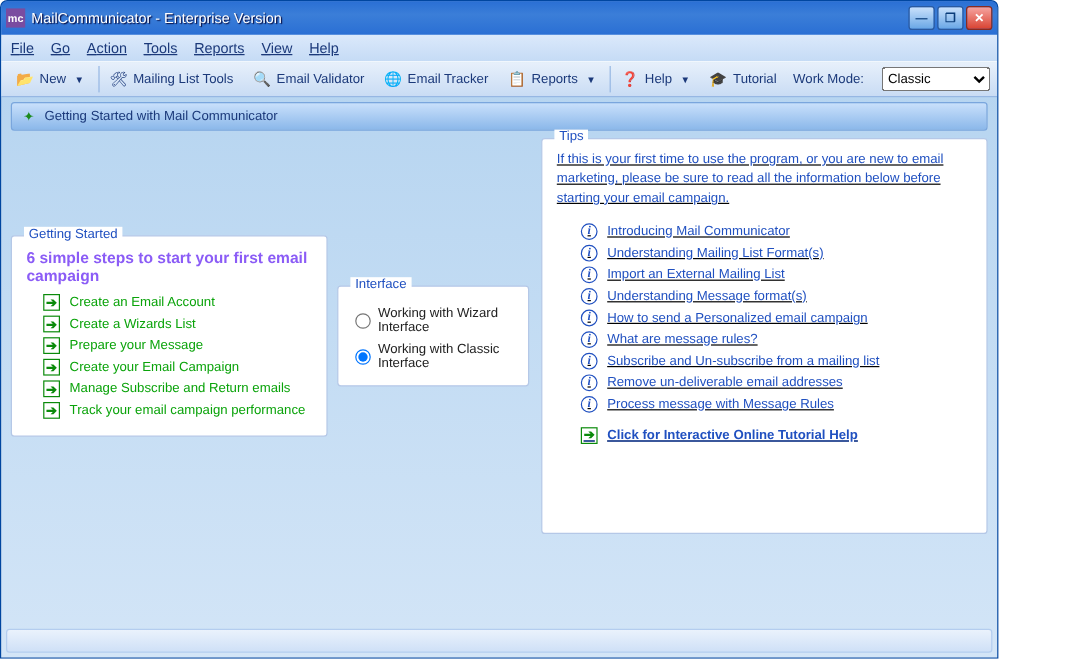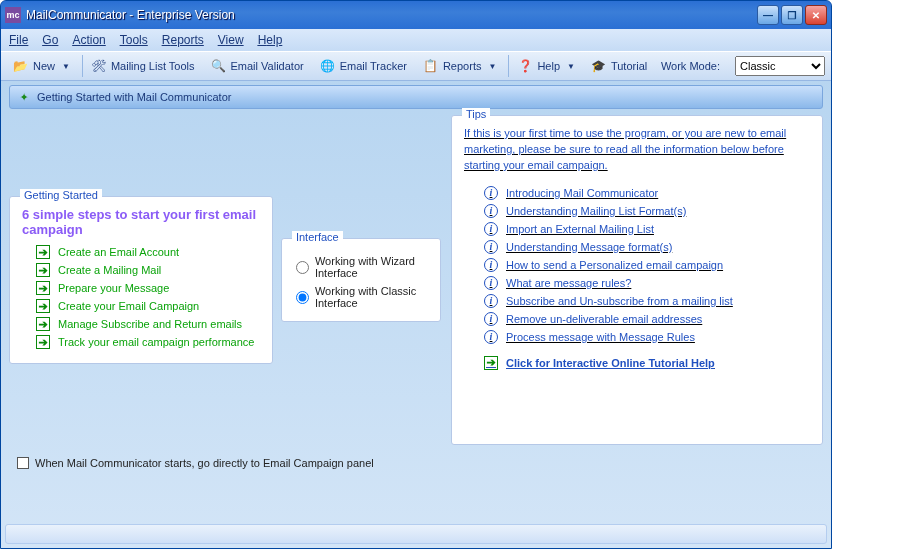--- a/index.html
+++ b/index.html
@@ -119,21 +119,21 @@
     <div class="col left">
       <div class="fieldset">
         <div class="legend">Getting Started</div>
         <div class="heading">6 simple steps to start your first email campaign</div>
         <div class="steplink">
             <span class="arrow-icon">➔</span>
             <span>Create an Email Account</span>
           </div>
         <div class="steplink">
             <span class="arrow-icon">➔</span>
-            <span>Create a Mailing Mail</span>
+            <span>Create a Wizards List</span>
           </div>
         <div class="steplink">
             <span class="arrow-icon">➔</span>
             <span>Prepare your Message</span>
           </div>
         <div class="steplink">
             <span class="arrow-icon">➔</span>
             <span>Create your Email Campaign</span>
           </div>
         <div class="steplink">
@@ -200,19 +200,15 @@
             <span>Process message with Message Rules</span>
           </div>
         <div class="tutorial-row">
             <span class="arrow-icon">➔</span>
             <span>Click for Interactive Online Tutorial Help</span>
           </div>
       </div>
     </div>
   </div>
 
-  <div class="chk-row">
-    <span class="chkbox"></span>
-    <span>When Mail Communicator starts, go directly to Email Campaign panel</span>
-  </div>
 
   <div class="statusbar"></div>
 </div>
 
 </body></html>

